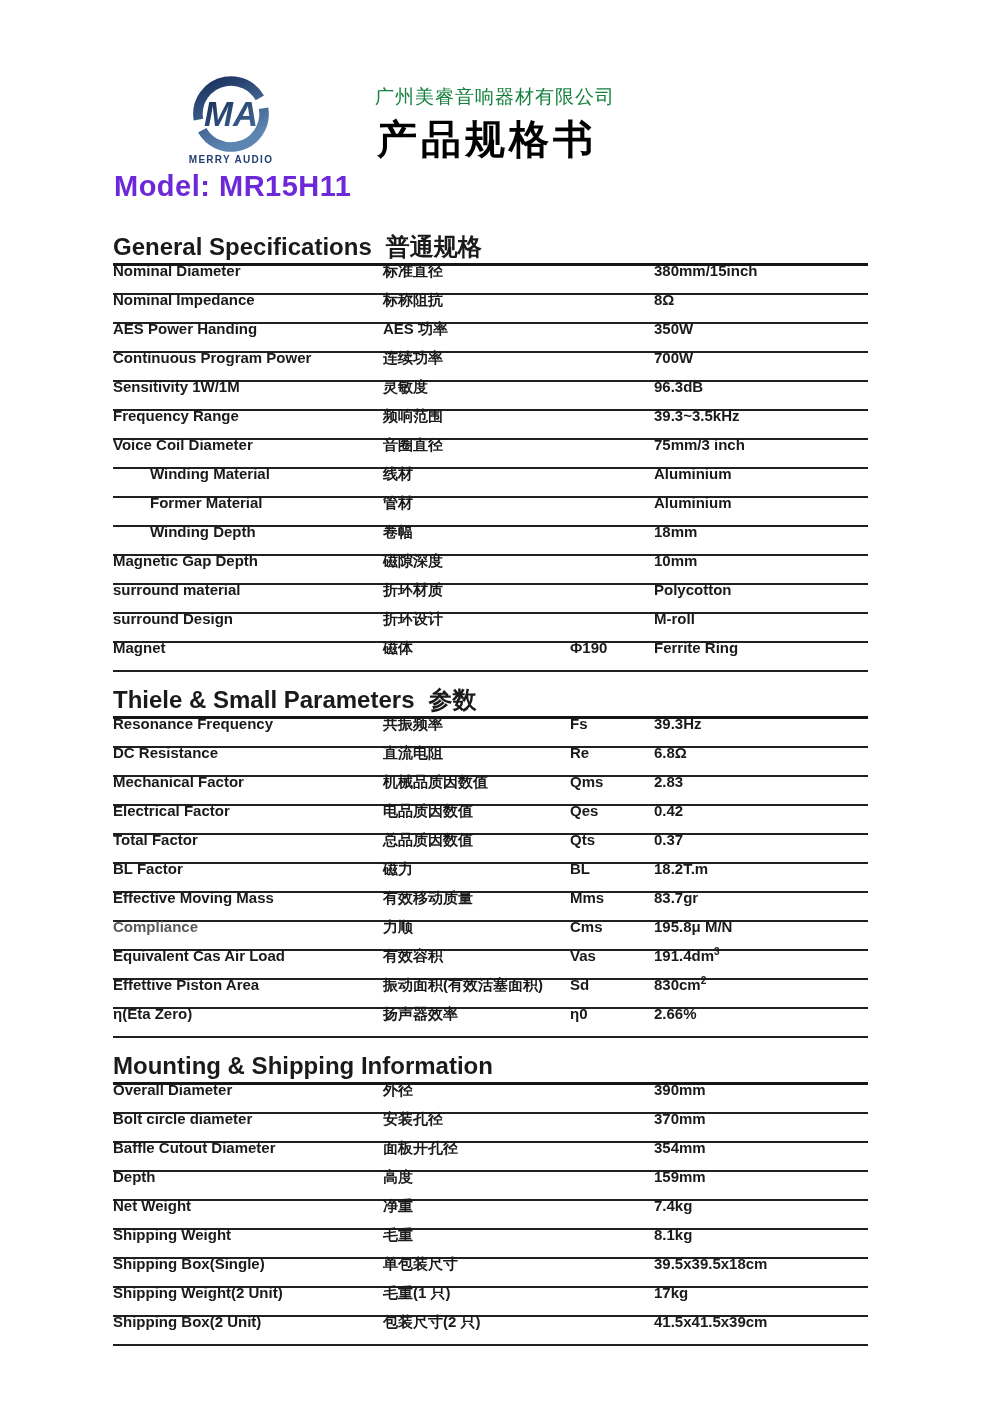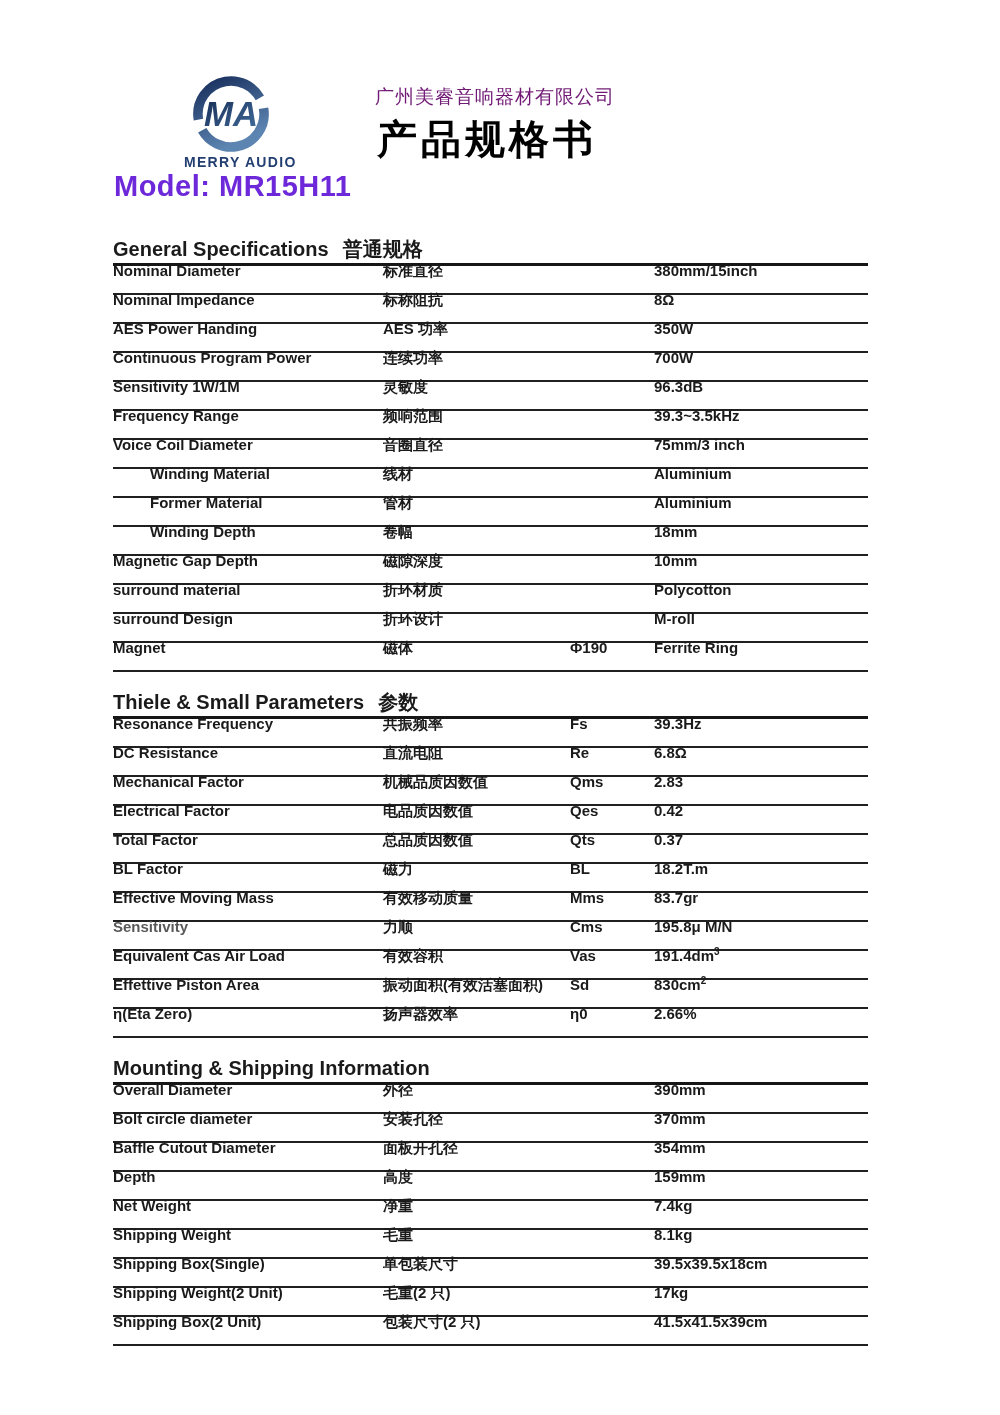--- a/index.html
+++ b/index.html
@@ -17,34 +17,34 @@
   .logo {
     position: absolute;
     left: 184px;
     top: 74px;
     width: 94px;
     text-align: center;
   }
   .logo svg { display: block; margin: 0 auto; }
   .logo-caption {
     margin-top: 0px;
-    font-size: 14px;
+    font-size: 10px;
     font-weight: bold;
     letter-spacing: 1.3px;
     color: var(--logo-navy, #233f72);
     white-space: nowrap;
   }
   .company {
     position: absolute;
     left: 375px;
     top: 84px;
     font-family: Liberation Sans, sans-serif;
     font-size: 19px;
     letter-spacing: 1px;
-    color: #701a75;
+    color: #15803d;
     white-space: nowrap;
   }
   .doc-title {
     position: absolute;
     left: 377px;
     top: 112px;
     font-family: "Liberation Serif", serif;
     font-size: 40px;
     font-weight: bold;
     letter-spacing: 4px;
@@ -74,21 +74,21 @@
   .sec-header {
     display: flex;
     align-items: flex-end;
     gap: 14px;
     border-bottom: 3px solid #161616;
     padding-bottom: 3px;
     height: 26px;
     box-sizing: content-box;
   }
   .sec-en, .sec-zh {
-    font-size: 20px;
+    font-size: 24px;
     font-weight: bold;
     line-height: 1.1;
     white-space: nowrap;
   }
   .row {
     display: flex;
     align-items: flex-end;
     height: 29px;
     box-sizing: border-box;
     border-bottom: 2px solid #202020;
@@ -265,21 +265,21 @@
       <span class="c3">BL</span>
       <span class="c4"><span class="val">18.2T.m</span><sup class="sup"></sup></span>
     </div>
           <div class="row">
       <span class="c1">Effective Moving Mass</span>
       <span class="c2">有效移动质量</span>
       <span class="c3">Mms</span>
       <span class="c4"><span class="val">83.7gr</span><sup class="sup"></sup></span>
     </div>
           <div class="row">
-      <span class="c1 muted">Sensitivity</span>
+      <span class="c1 muted">Compliance</span>
       <span class="c2">力顺</span>
       <span class="c3">Cms</span>
       <span class="c4"><span class="val">195.8μ M/N</span><sup class="sup"></sup></span>
     </div>
           <div class="row">
       <span class="c1">Equivalent Cas Air Load</span>
       <span class="c2">有效容积</span>
       <span class="c3">Vas</span>
       <span class="c4"><span class="val">191.4dm</span><sup class="sup">3</sup></span>
     </div>
@@ -340,21 +340,21 @@
       <span class="c4"><span class="val">8.1kg</span><sup class="sup"></sup></span>
     </div>
           <div class="row">
       <span class="c1">Shipping Box(Single)</span>
       <span class="c2">单包装尺寸</span>
       <span class="c3"></span>
       <span class="c4"><span class="val">39.5x39.5x18cm</span><sup class="sup"></sup></span>
     </div>
           <div class="row">
       <span class="c1">Shipping Weight(2 Unit)</span>
-      <span class="c2">毛重(2 只)</span>
+      <span class="c2">毛重(1 只)</span>
       <span class="c3"></span>
       <span class="c4"><span class="val">17kg</span><sup class="sup"></sup></span>
     </div>
           <div class="row">
       <span class="c1">Shipping Box(2 Unit)</span>
       <span class="c2">包装尺寸(2 只)</span>
       <span class="c3"></span>
       <span class="c4"><span class="val">41.5x41.5x39cm</span><sup class="sup"></sup></span>
     </div>
         </div>

